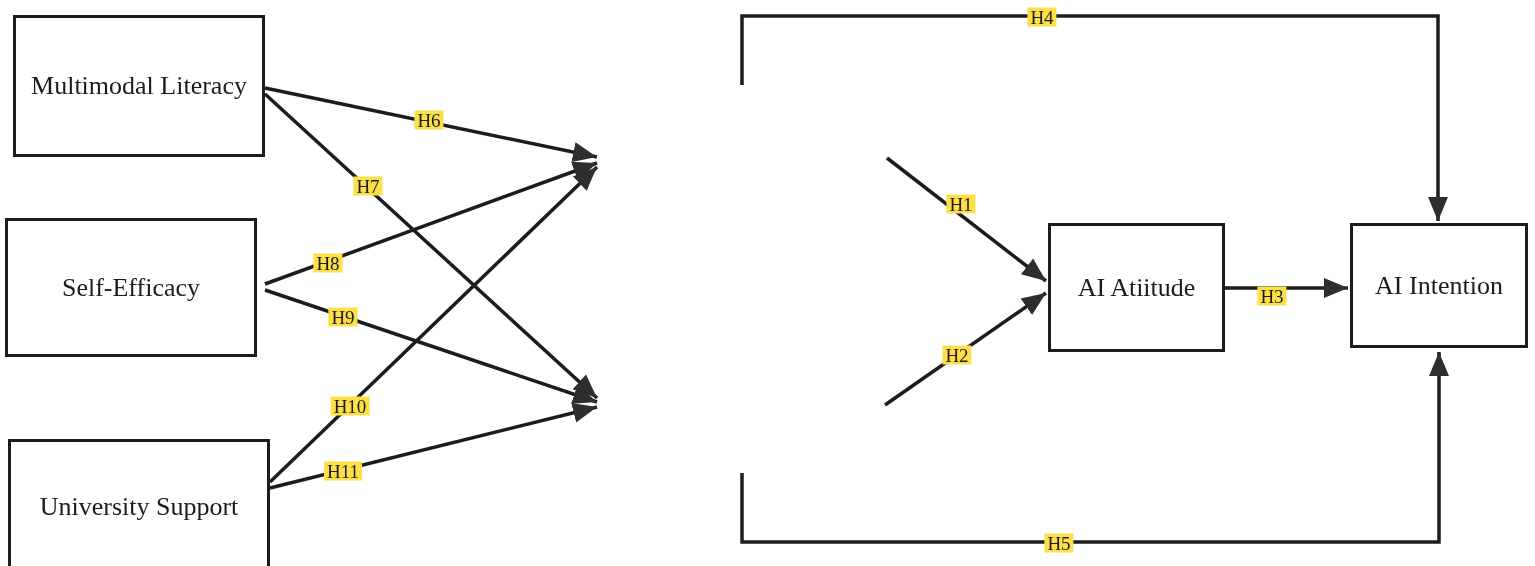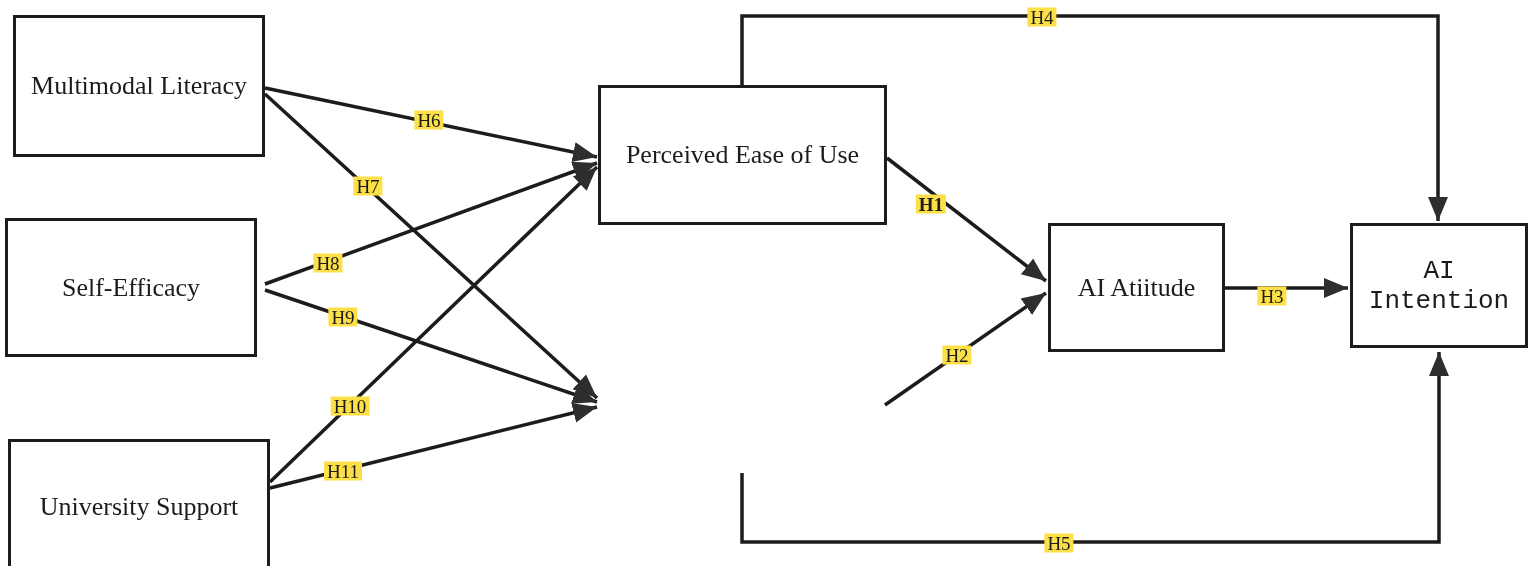--- a/index.html
+++ b/index.html
@@ -41,23 +41,23 @@
     color: #1c1c1c;
     white-space: nowrap;
   }
   
   #node-ml   { left: 13px;   top: 15px;  width: 252px; height: 142px; }
   #node-se   { left: 5px;   top: 218px; width: 252px; height: 139px; }
   #node-us   { left: 8px;    top: 439px; width: 262px; height: 136px; }
   #node-peou { left: 598px;  top: 85px;  width: 289px; height: 140px; }
   #node-pu   { left: 598px;  top: 338px; width: 289px; height: 135px; }
   #node-att  { left: 1048px; top: 223px; width: 177px; height: 129px; justify-content: center; }
-  #node-int  { left: 1350px; top: 223px; width: 178px; height: 125px; font-family: Liberation Mono, monospace; }
+  #node-int  { left: 1350px; top: 223px; width: 178px; height: 125px; }
   
-  #lbl-h1  { left: 931px;  top: 204px; font-weight: bold; }
+  #lbl-h1  { left: 961px;  top: 204px; }
   #lbl-h2  { left: 957px;  top: 355px; }
   #lbl-h3  { left: 1272px; top: 296px; }
   #lbl-h4  { left: 1042px; top: 17px;  }
   #lbl-h5  { left: 1059px; top: 543px; }
   #lbl-h6  { left: 412px;  top: 120px; margin-left: 17px; }
   #lbl-h7  { left: 368px;  top: 186px; }
   #lbl-h8  { left: 328px;  top: 263px; }
   #lbl-h9  { left: 343px;  top: 317px; }
   #lbl-h10 { left: 350px;  top: 406px; }
   #lbl-h11 { left: 343px;  top: 471px; }
@@ -94,23 +94,20 @@
 
   <div class="node" id="node-ml">
     <span>Multimodal Literacy</span>
   </div>
   <div class="node" id="node-se">
     <span>Self-Efficacy</span>
   </div>
   <div class="node" id="node-us">
     <span>University Support</span>
   </div>
-  <div class="node" id="node-peou">
-    <span>Perceived Ease of Use</span>
-  </div>
   <div class="node" id="node-att">
     <span>AI Atiitude</span>
   </div>
   <div class="node" id="node-int">
     <span>AI Intention</span>
   </div>
 
   <div class="edge-label" id="lbl-h1">H1</div>
   <div class="edge-label" id="lbl-h2">H2</div>
   <div class="edge-label" id="lbl-h3">H3</div>

